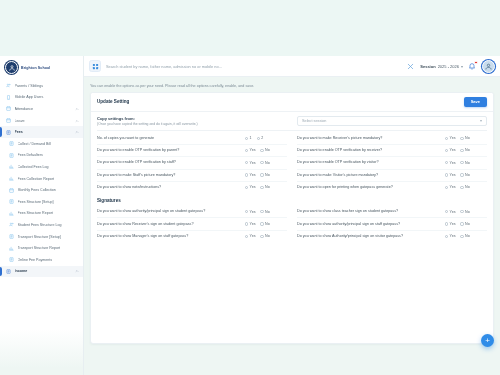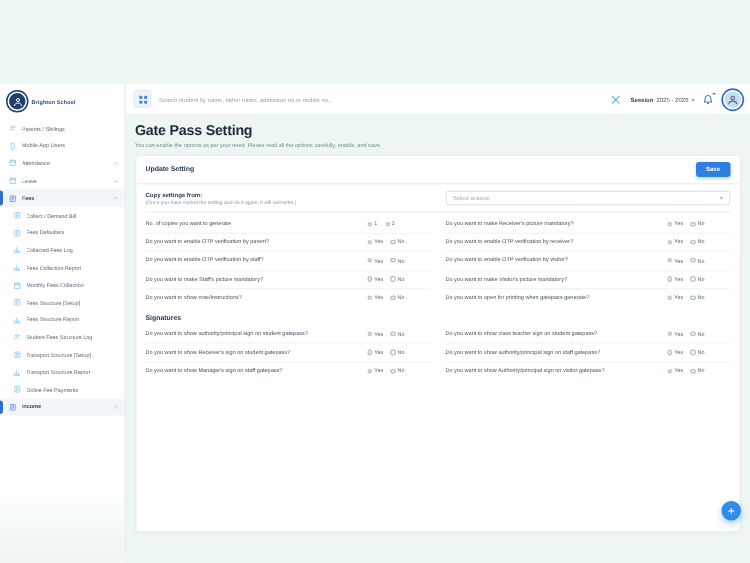--- a/index.html
+++ b/index.html
@@ -418,21 +418,20 @@
     </span>
     <div class="avatar">
       <svg viewBox="0 0 24 24" fill="none" stroke="currentColor" stroke-width="2">
         <circle cx="12" cy="9" r="3.2"></circle>
           <path d="M5 20c0-3.5 3-5.5 7-5.5s7 2 7 5.5"></path>
       </svg>
     </div>
   </div>
 
   <div class="main">
-    <div class="page-title">Gate Pass Setting</div>
     <div class="page-sub">You can enable the options as per your need. Please read all the options carefully, enable, and save.</div>
 
     <div class="card">
       <div class="card-head">
         <span class="t">Update Setting</span>
         <button class="save-btn">Save</button>
       </div>
 
       <div class="card-body">
         <div class="row2">

